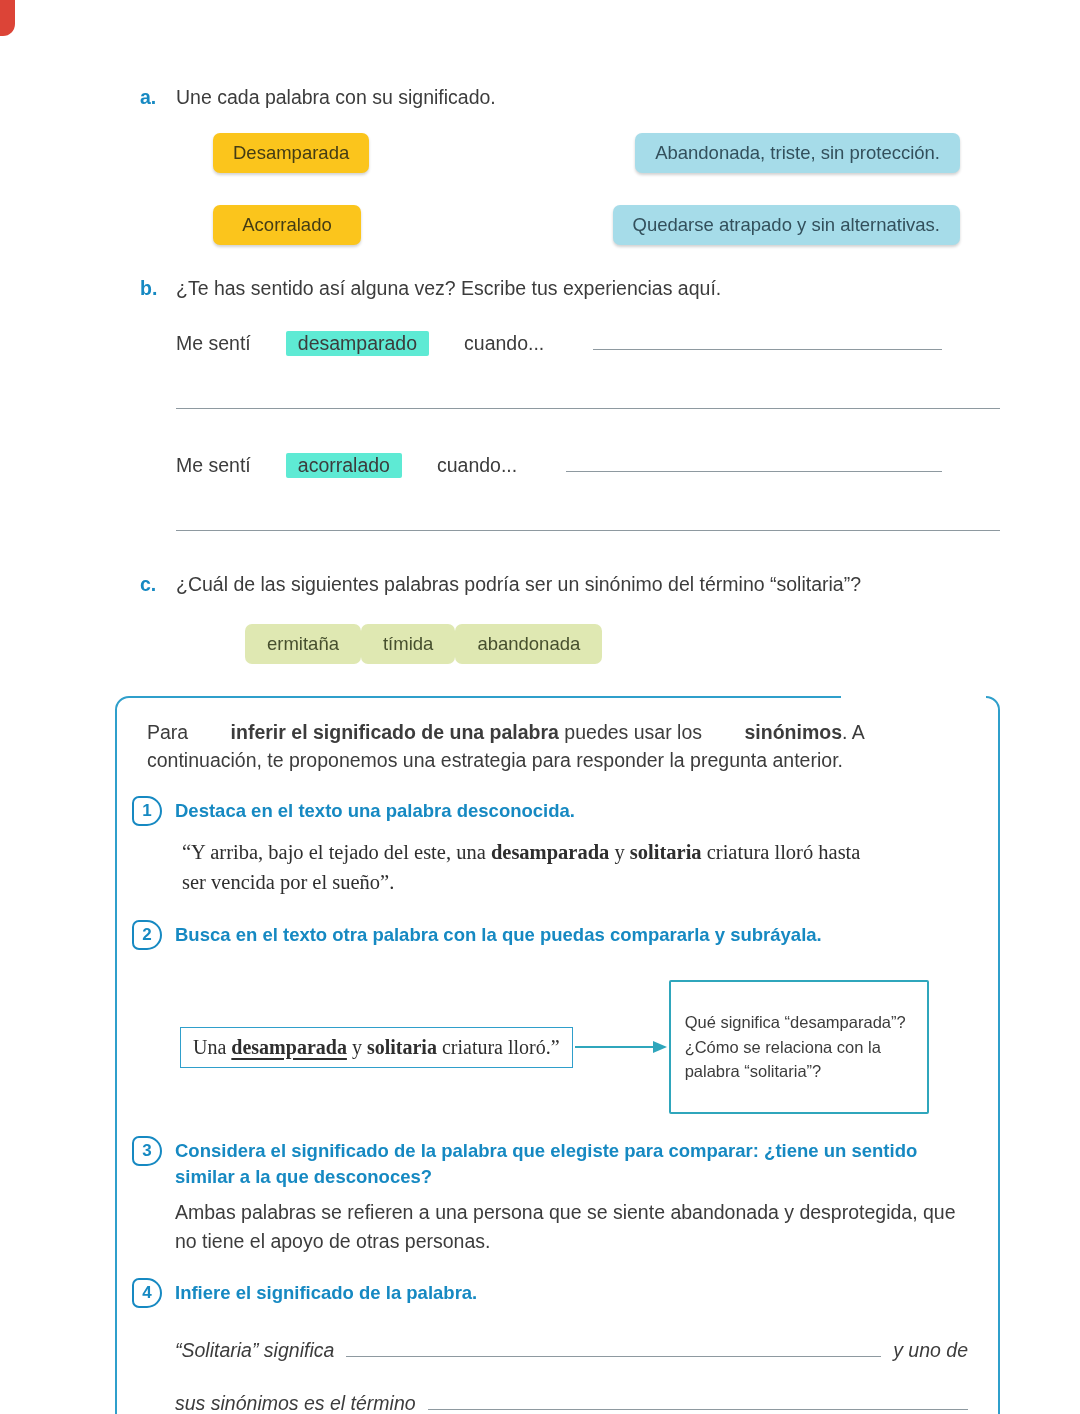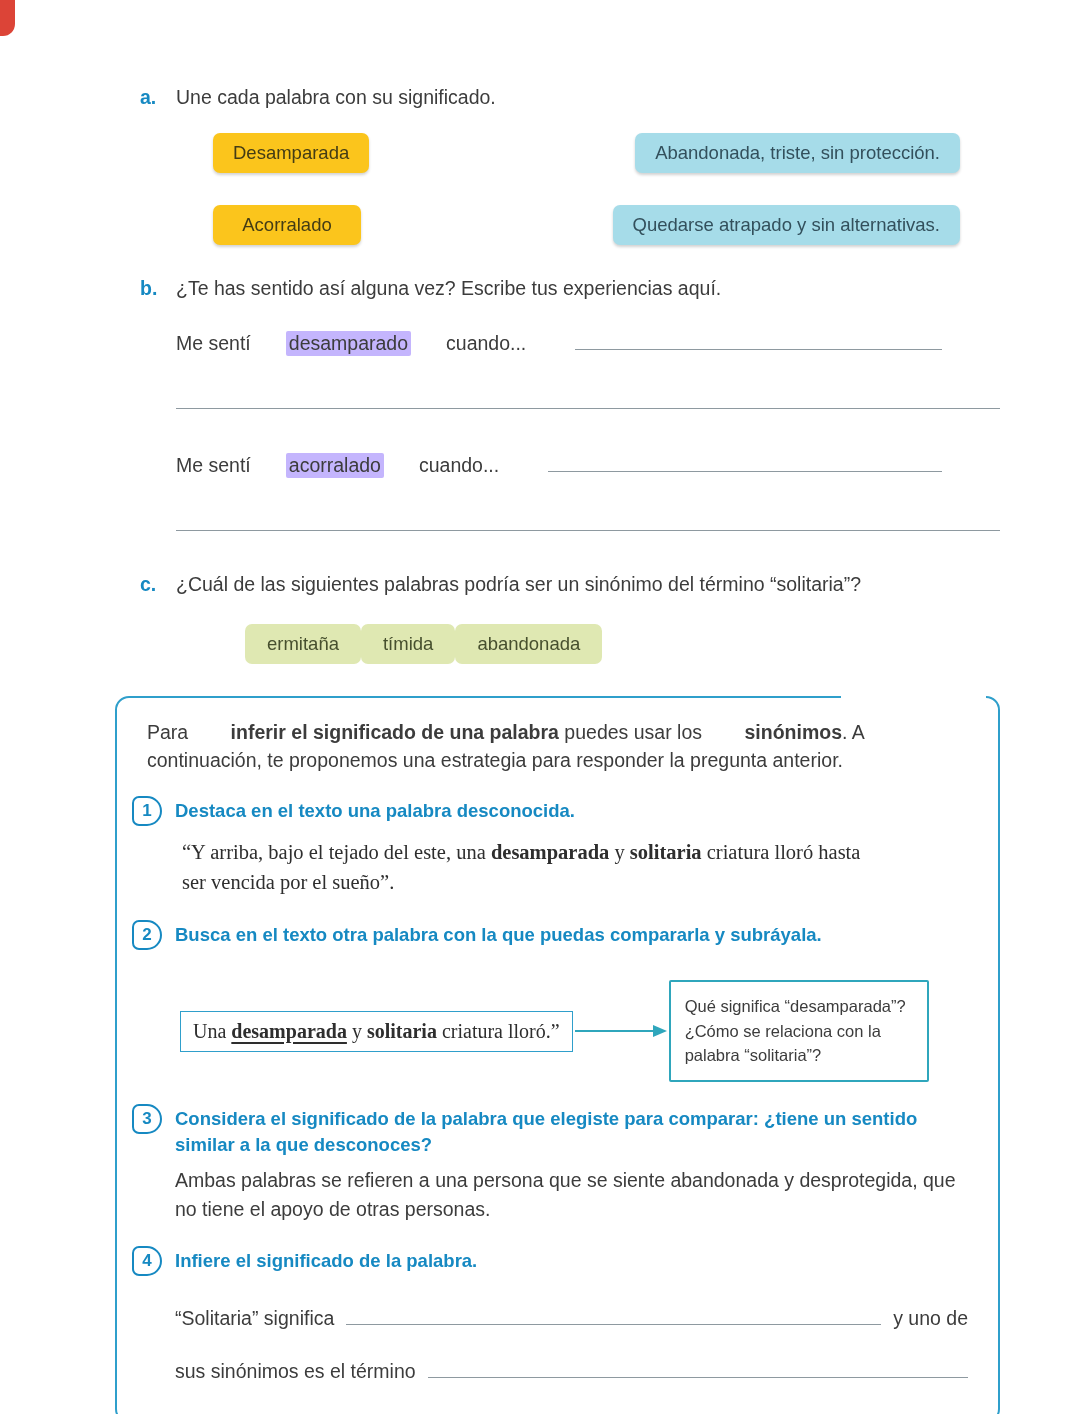--- a/index.html
+++ b/index.html
@@ -36,21 +36,21 @@
     padding: 9px 20px;
     font-size: 18.5px;
     box-shadow: 0 2px 3px rgba(0,0,0,0.18);
   }
   .chip.yellow { background: #fbc51c; color: #433c15; margin-left: 37px; min-width: 148px; text-align: center; }
   .chip.lblue  { background: #a6dce9; color: #33505c; margin-left: auto; margin-right: 40px; }
 
   
   .exercise-b { margin-top: 10px; }
   .write-row { display: flex; align-items: baseline; margin-top: 30px; gap: 35px; }
-  .hl { background: #c4b5fd; padding: 1px 3px; border-radius: 2px; }
+  .hl { background: #5eead4; padding: 1px 12px; border-radius: 2px; }
   .fill {
     flex: 1;
     border-bottom: 1.5px solid #8e99a0;
     height: 1.05em;
     margin-left: 14px;
   }
   .fill.short { margin-right: 58px; }
   .rule {
     border-bottom: 1.5px solid #8e99a0;
     height: 0;
@@ -110,27 +110,27 @@
   }
   .sentence-box .u {
     text-decoration: underline;
     text-decoration-thickness: 2px;
     text-underline-offset: 4px;
   }
   .arrow-svg { flex: none; margin: 0 2px; }
   .question-box {
     border: 2px solid #2fa6bc;
     border-radius: 2px;
-    padding: 12px 14px;
+    padding: 28px 14px;
     width: 260px;
     font-size: 16.5px;
     line-height: 1.5;
   }
 
-  .infer-row { display: flex; align-items: baseline; margin: 28px 0 0 43px; }
+  .infer-row { display: flex; align-items: baseline; margin: 28px 0 0 43px; font-style: italic; }
   .infer-row .fill { margin-left: 12px; }
   .infer-post { margin-left: 12px; white-space: nowrap; }
 
   
   .footer {
     position: absolute; right: 0; top: 1416px;
     display: flex; align-items: center;
   }
   .lesson-label { color: #5a5a5a; font-size: 15.5px; margin-right: 14px; }
   .page-badge {

